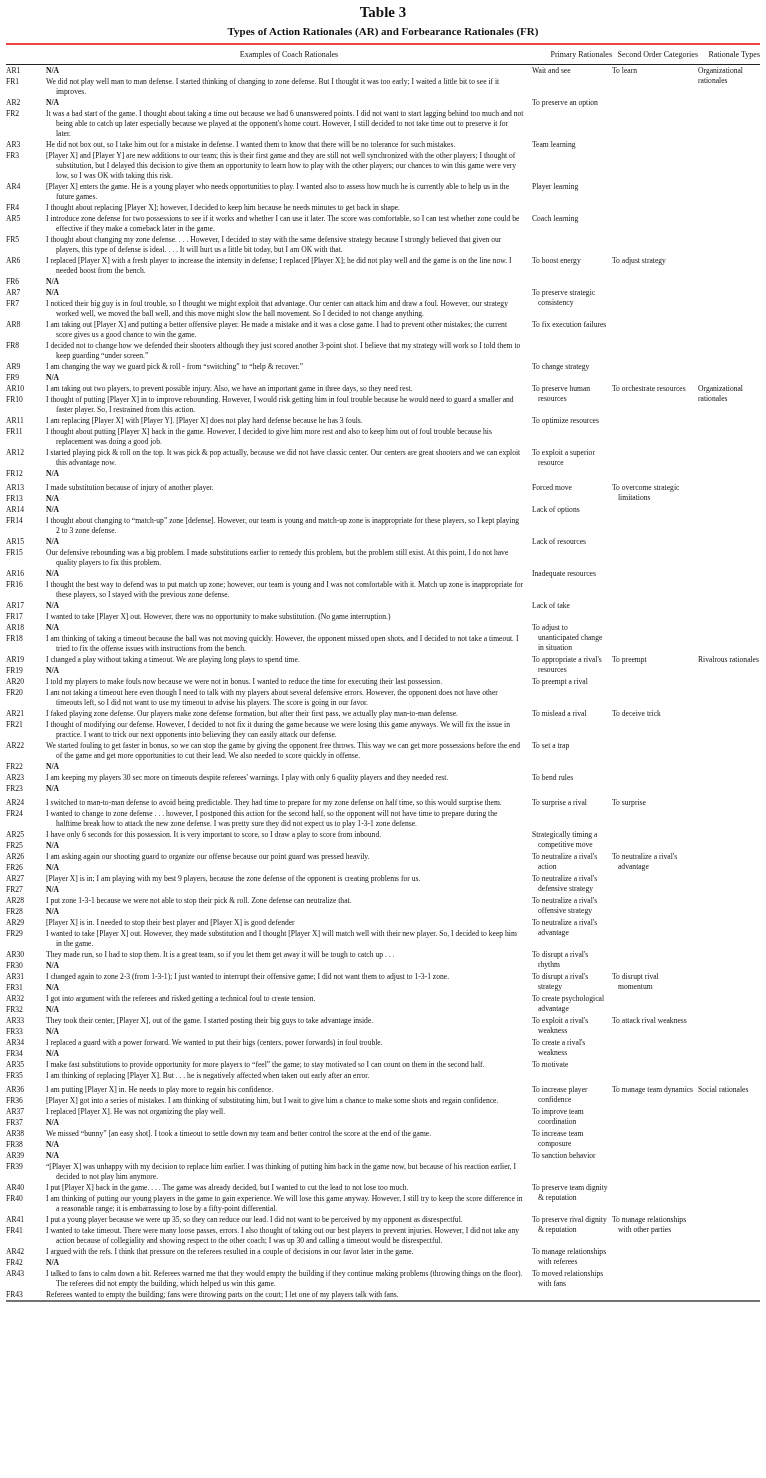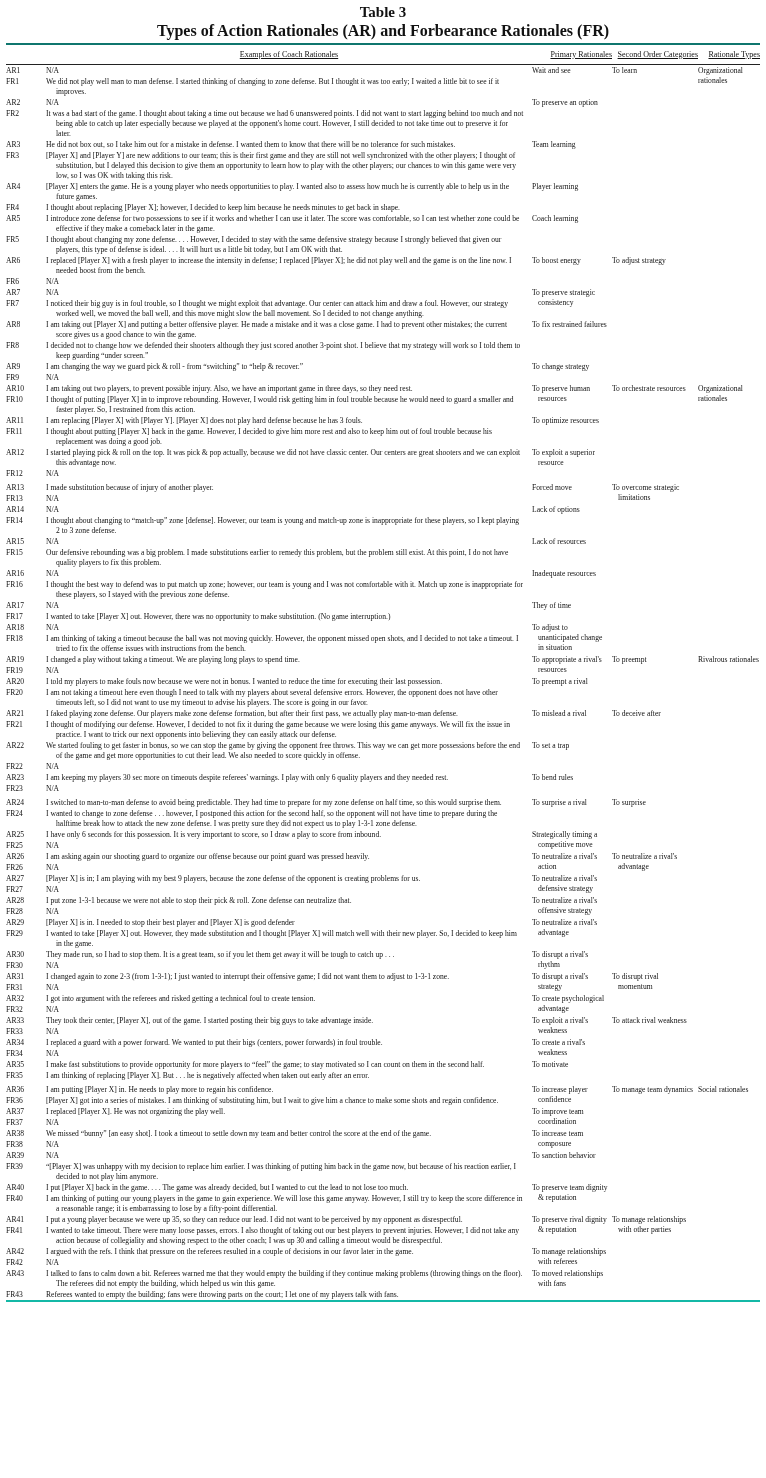--- a/index.html
+++ b/index.html
@@ -4,31 +4,31 @@
 <style>
   html, body { margin: 0; padding: 0; background: #ffffff; }
   body {
     width: 766px; height: 1478px; overflow: hidden;
     font-family: "Liberation Serif", "DejaVu Serif", serif;
     color: #111;
   }
   .wrap { padding: 0 6px 0 6px; border-radius: 31px; }
   .caption { text-align: center; font-weight: bold; }
   .caption .num { font-size: 15px; padding-top: 4px; line-height: 17px; }
-  .caption .title { font-size: 16px; line-height: 20px; }
+  .caption .title { font-size: 11px; line-height: 20px; }
   table { border-collapse: collapse; width: 100%; table-layout: fixed; margin-top: 2px; }
-  thead tr { border-top: 2px solid #0f766e; border-bottom: 1.5px solid #222; text-decoration: underline; }
+  thead tr { border-top: 2px solid #ef4444; border-bottom: 1.5px solid #222; }
   thead th { font-weight: normal; font-size: 8px; padding: 5px 0 5px 0; text-align: right; white-space: nowrap; }
   thead th.ex { text-align: center; }
-  tbody tr.last { border-bottom: 2px solid #14b8a6; }
+  tbody tr.last { border-bottom: 2px solid #737373; }
   td { font-size: 7.6px; line-height: 10px; vertical-align: top; padding: 1px 0 0 0; }
   td.id { width: 38px; }
   td.ex { padding-right: 8px; }
   td.ex .t { display: block; padding-left: 10px; text-indent: -10px; }
-  td.na { font-weight: normal; }
+  td.na { font-weight: bold; }
   td.pr, td.so { padding-right: 4px; }
   td.pr .t, td.so .t, td.rt .t { display: block; padding-left: 6px; text-indent: -6px; }
   td.rt .t { padding-left: 0; text-indent: 0; }
   .gap td { padding-top: 4px; }
   col.c1 { width: 40px; }
   col.c2 { width: 486px; }
   col.c3 { width: 80px; }
   col.c4 { width: 86px; }
   col.c5 { width: 62px; }
 </style>
@@ -171,21 +171,21 @@
           <td class="ex">
             <span class="t">I noticed their big guy is in foul trouble, so I thought we might exploit that advantage. Our center can attack him and draw a foul. However, our strategy worked well, we moved the ball well, and this move might slow the ball movement. So I decided to not change anything.</span>
           </td>
         </tr>
         <tr>
           <td class="id">AR8</td>
           <td class="ex">
             <span class="t">I am taking out [Player X] and putting a better offensive player. He made a mistake and it was a close game. I had to prevent other mistakes; the current score gives us a good chance to win the game.</span>
           </td>
           <td class="pr" rowspan="2">
-            <span class="t">To fix restrained failures</span>
+            <span class="t">To fix execution failures</span>
           </td>
         </tr>
         <tr>
           <td class="id">FR8</td>
           <td class="ex">
             <span class="t">I decided not to change how we defended their shooters although they just scored another 3-point shot. I believe that my strategy will work so I told them to keep guarding “under screen.”</span>
           </td>
         </tr>
         <tr>
           <td class="id">AR9</td>
@@ -315,21 +315,21 @@
           <td class="ex">
             <span class="t">I thought the best way to defend was to put match up zone; however, our team is young and I was not comfortable with it. Match up zone is inappropriate for these players, so I stayed with the previous zone defense.</span>
           </td>
         </tr>
         <tr>
           <td class="id">AR17</td>
           <td class="ex na">
             <span class="t">N/A</span>
           </td>
           <td class="pr" rowspan="2">
-            <span class="t">They of time</span>
+            <span class="t">Lack of take</span>
           </td>
         </tr>
         <tr>
           <td class="id">FR17</td>
           <td class="ex">
             <span class="t">I wanted to take [Player X] out. However, there was no opportunity to make substitution. (No game interruption.)</span>
           </td>
         </tr>
         <tr>
           <td class="id">AR18</td>
@@ -384,21 +384,21 @@
         </tr>
         <tr>
           <td class="id">AR21</td>
           <td class="ex">
             <span class="t">I faked playing zone defense. Our players make zone defense formation, but after their first pass, we actually play man-to-man defense.</span>
           </td>
           <td class="pr" rowspan="2">
             <span class="t">To mislead a rival</span>
           </td>
           <td class="so" rowspan="6">
-            <span class="t">To deceive after</span>
+            <span class="t">To deceive trick</span>
           </td>
         </tr>
         <tr>
           <td class="id">FR21</td>
           <td class="ex">
             <span class="t">I thought of modifying our defense. However, I decided to not fix it during the game because we were losing this game anyways. We will fix the issue in practice. I want to trick our next opponents into believing they can easily attack our defense.</span>
           </td>
         </tr>
         <tr>
           <td class="id">AR22</td>

